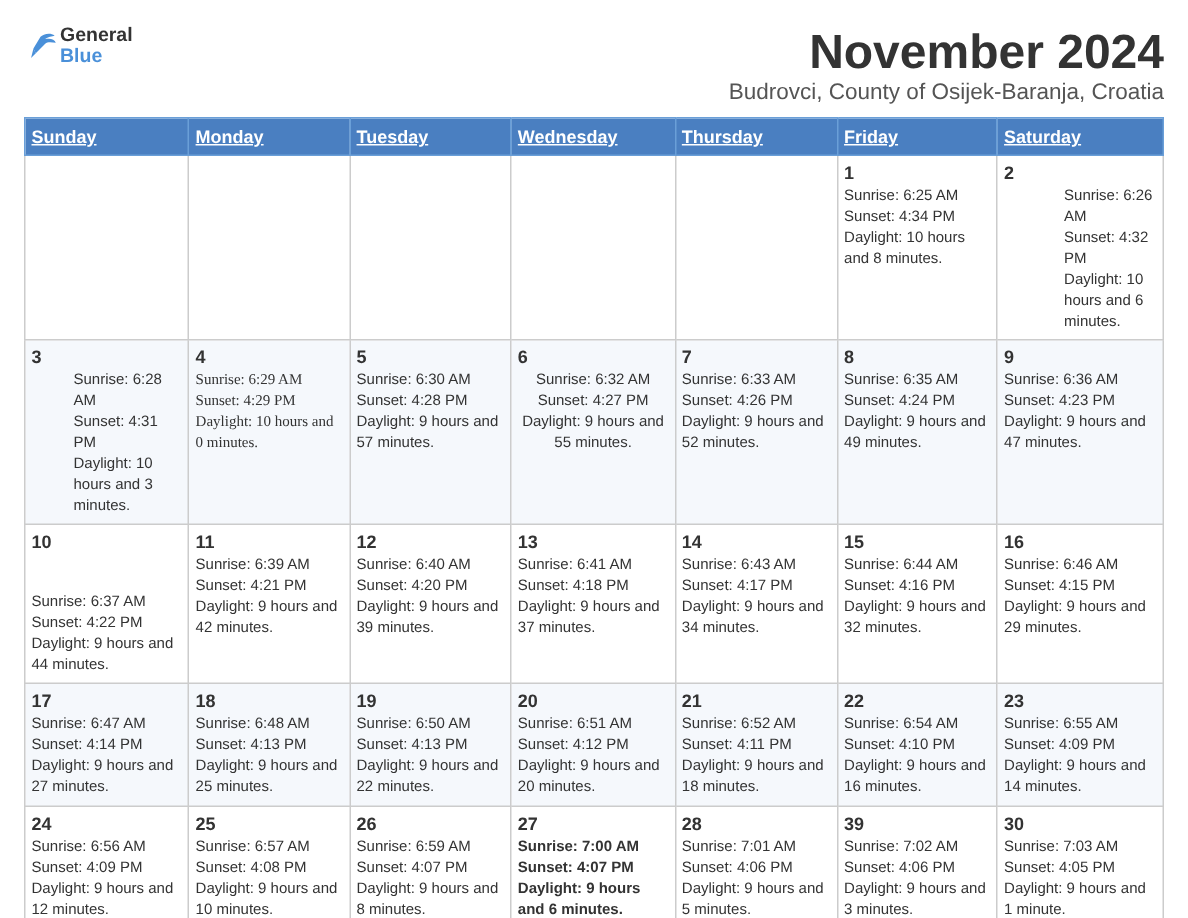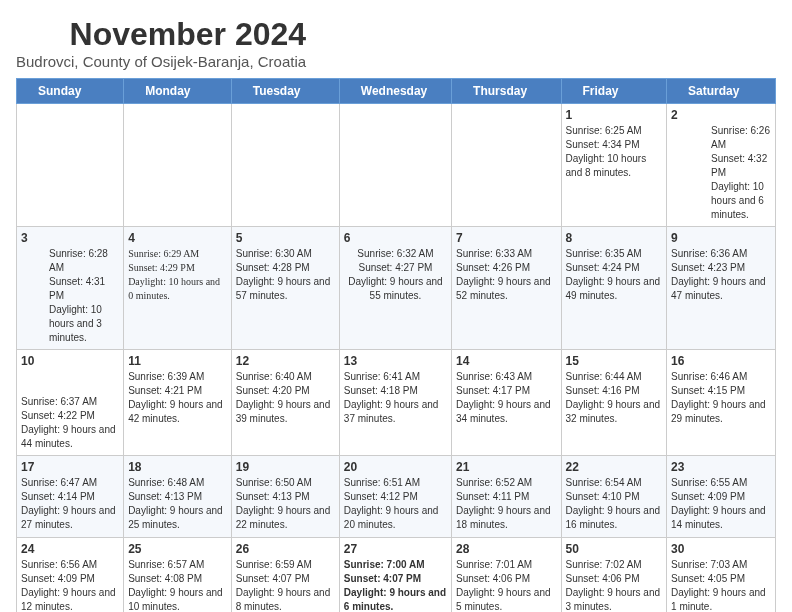--- a/index.html
+++ b/index.html
@@ -40,23 +40,24 @@
     .calendar-table {
       width: 100%;
       border-collapse: collapse;
       margin-top: 8px;
     }
     .calendar-table th {
       background-color: #4a7fc1;
       color: #fff;
       font-size: 12px;
       font-weight: bold;
-      padding: 5px 21px;
+      padding: 5px 4px;
       text-align: left;
       border: 1px solid #6a9fd8;
+      text-decoration: underline;
     }
     .calendar-table td {
       border: 1px solid #ccc;
       vertical-align: top;
       padding: 4px 4px;
       width: 113px;
       min-height: 80px;
       font-size: 10px;
       color: #333;
       background: #fff;
@@ -77,20 +78,30 @@
     }
     .empty-cell {
       background: #fff !important;
     }
     .week-row td { height: 82px; }
   </style>
 </head>
 <body>
 
 <div class="header-logo">
+  <div class="logo">
+    <svg class="logo-bird" viewBox="0 0 28 22" fill="none" xmlns="http://www.w3.org/2000/svg">
+      <path d="M14 4 C16 2, 22 0, 26 3 C24 4, 20 4, 18 6 C22 5, 26 6, 27 9 C24 9, 20 8, 18 10 L10 18 L8 14 L14 4Z" fill="#4a90d9"></path>
+      <path d="M10 18 L6 22 L8 14Z" fill="#4a90d9"></path>
+    </svg>
+    <div>
+      <div style="font-size:13px;font-weight:bold;color:#333;line-height:1.1;">General</div>
+      <div style="font-size:13px;font-weight:bold;color:#4a90d9;line-height:1.1;">Blue</div>
+    </div>
+  </div>
   <div class="title-block">
     <div class="month-title">November 2024</div>
     <div class="location-title">Budrovci, County of Osijek-Baranja, Croatia</div>
   </div>
 </div>
 
 <table class="calendar-table">
   <thead>
     <tr>
     <th>Sunday</th>
@@ -279,21 +290,21 @@
 Sunset: 4:07 PM
 Daylight: 9 hours and 6 minutes.</div>
         </td>
         <td>
           <span class="day-number">28</span>
           <div class="day-info" style="white-space: pre-line;">Sunrise: 7:01 AM
 Sunset: 4:06 PM
 Daylight: 9 hours and 5 minutes.</div>
         </td>
         <td>
-          <span class="day-number">50</span>
+          <span class="day-number">39</span>
           <div class="day-info" style="white-space: pre-line;">Sunrise: 7:02 AM
 Sunset: 4:06 PM
 Daylight: 9 hours and 3 minutes.</div>
         </td>
         <td>
           <span class="day-number">30</span>
           <div class="day-info" style="white-space: pre-line;">Sunrise: 7:03 AM
 Sunset: 4:05 PM
 Daylight: 9 hours and 1 minute.</div>
         </td>

